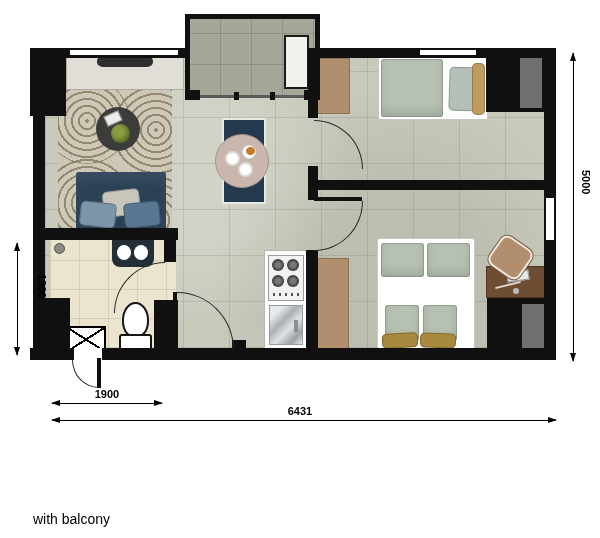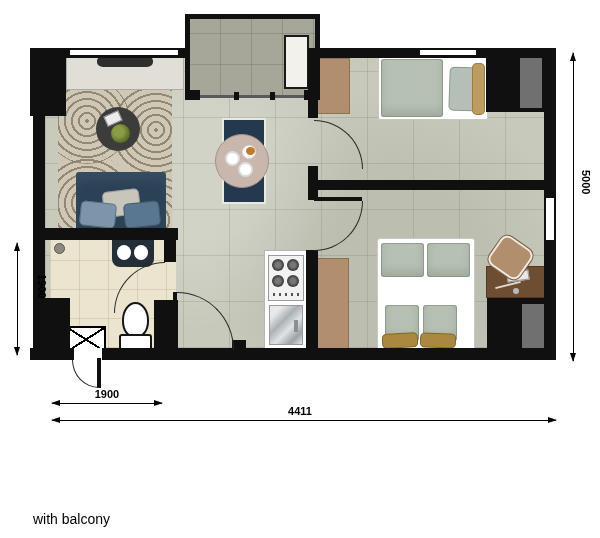--- a/index.html
+++ b/index.html
@@ -198,17 +198,17 @@
   <div class="dim-v" style="left:17px;top:243px;height:112px;"></div>
   <div class="dim-label dim-label-v" style="left:36px;top:274px;">1900</div>
 
   <div class="dim-v" style="left:573px;top:53px;height:308px;"></div>
   <div class="dim-label dim-label-v" style="left:580px;top:170px;">5000</div>
 
   <div class="dim-h" style="left:52px;top:403px;width:110px;"></div>
   <div class="dim-label" style="left:72px;top:388px;width:70px;text-align:center;">1900</div>
 
   <div class="dim-h" style="left:52px;top:420px;width:504px;"></div>
-  <div class="dim-label" style="left:258px;top:405px;width:84px;text-align:center;">4411</div>
+  <div class="dim-label" style="left:258px;top:405px;width:84px;text-align:center;">6431</div>
 
   <div class="abs" style="left:33px;top:511px;font-size:14px;color:#000;">with balcony</div>
 
 </div>
 
 </body></html>

